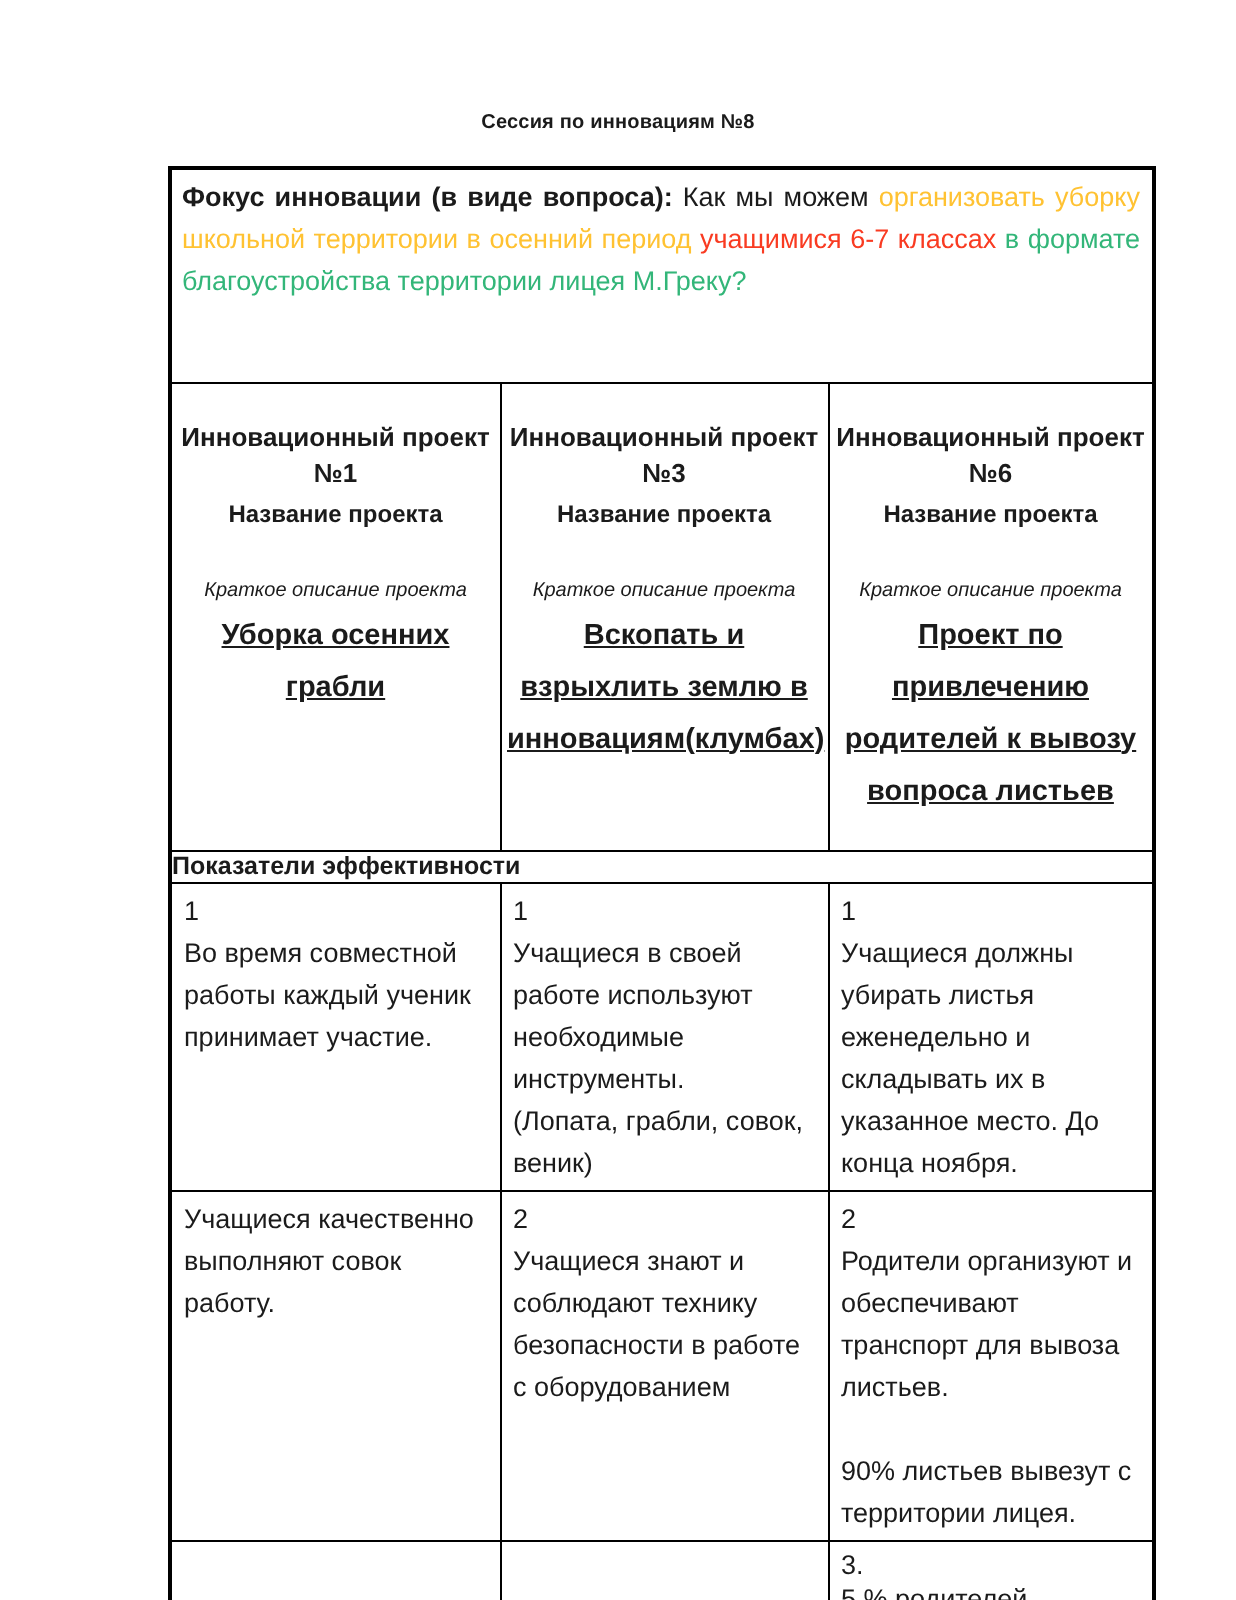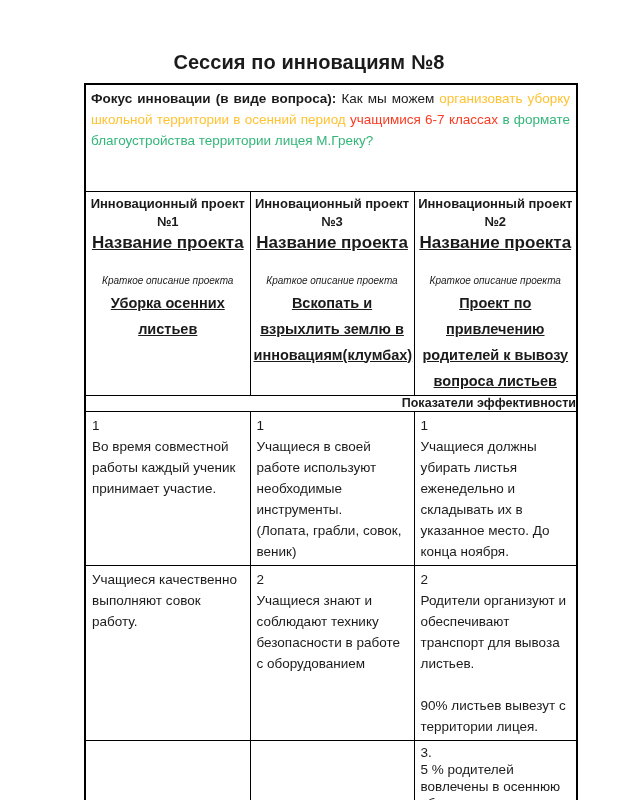--- a/index.html
+++ b/index.html
@@ -10,21 +10,21 @@
     background: #ffffff;
     font-family: "Liberation Sans", "DejaVu Sans", sans-serif;
     color: #1b1b1b;
     position: relative;
     overflow: hidden;
     padding-top: 52px;
   }
   .doc-title {
     text-align: center;
     font-weight: bold;
-    font-size: 20px;
+    font-size: 10px;
     line-height: 20px;
     margin-bottom: 11px;
     letter-spacing: 0.1px;
   }
   table.main {
     border-collapse: collapse;
     table-layout: fixed;
     margin-left: 84px;
     width: 492px;
     border: 2px solid #000;
@@ -35,37 +35,37 @@
   }
   
   tr.focus-row td { height: 107px; padding: 3px 6px 3px 5px; margin-top: 32px; }
   .focus-text {
     font-size: 13.5px;
     line-height: 21px;
     text-align: justify;
   }
   .focus-label { font-weight: bold; color: #1b1b1b; }
   
-  tr.project-row td { height: 127px; padding: 1px 3px; text-align: center; }
+  tr.project-row td { height: 127px; padding: 16px 3px; text-align: center; }
   .proj-header { font-weight: bold; font-size: 13px; line-height: 18px; padding-top: 2px; }
   .proj-name-label {
-    font-weight: bold; font-size: 17px; line-height: 19px;
-    text-decoration: underline; margin-top: 2px;
+    font-weight: bold; font-size: 12px; line-height: 19px;
+    margin-top: 2px;
   }
   .proj-desc-label {
     font-style: italic; font-size: 10px; line-height: 16px; margin-top: 21px;
   }
   .proj-name {
     font-weight: bold; font-size: 14.5px; line-height: 26px;
     text-decoration: underline; margin-top: 1px;
   }
   
   tr.perf-row td { height: 15px; padding: 0; }
   .perf-band {
-    font-weight: bold; font-size: 12.5px; line-height: 15px; text-align: right;
+    font-weight: bold; font-size: 12.5px; line-height: 15px; text-align: left;
   }
   
   td.ind-cell {
     padding: 3px 7px 3px 6px;
     font-size: 13.5px;
     line-height: 21px;
     white-space: pre-line;
   }
   tr.ind-row-1 td { height: 131px; }
   tr.ind-row-2 td { height: 128px; }
@@ -93,30 +93,30 @@
           <span class="focus-label">Фокус инновации (в виде вопроса):</span><span><span style="color: rgb(27, 27, 27);"> Как мы можем </span><span style="color: rgb(255, 194, 50);">организовать уборку школьной территории в осенний период </span><span style="color: rgb(249, 59, 34);"> учащимися 6-7 классах </span><span style="color: rgb(51, 182, 121);"> в формате благоустройства территории лицея М.Греку?</span></span>
         </div>
       </td>
     </tr>
 
     <tr class="project-row">
       <td>
         <div class="proj-header">Инновационный проект №1</div>
         <div class="proj-name-label">Название проекта</div>
         <div class="proj-desc-label">Краткое описание проекта</div>
-        <div class="proj-name">Уборка осенних листьев</div>
+        <div class="proj-name">Уборка осенних грабли</div>
       </td>
       <td>
         <div class="proj-header">Инновационный проект №3</div>
         <div class="proj-name-label">Название проекта</div>
         <div class="proj-desc-label">Краткое описание проекта</div>
         <div class="proj-name">Вскопать и взрыхлить землю в инновациям(клумбах)</div>
       </td>
       <td>
-        <div class="proj-header">Инновационный проект №2</div>
+        <div class="proj-header">Инновационный проект №6</div>
         <div class="proj-name-label">Название проекта</div>
         <div class="proj-desc-label">Краткое описание проекта</div>
         <div class="proj-name">Проект по привлечению родителей к вывозу вопроса листьев</div>
       </td>
     </tr>
 
     <tr class="perf-row">
       <td colspan="3">
         <div class="perf-band">Показатели эффективности</div>
       </td>

